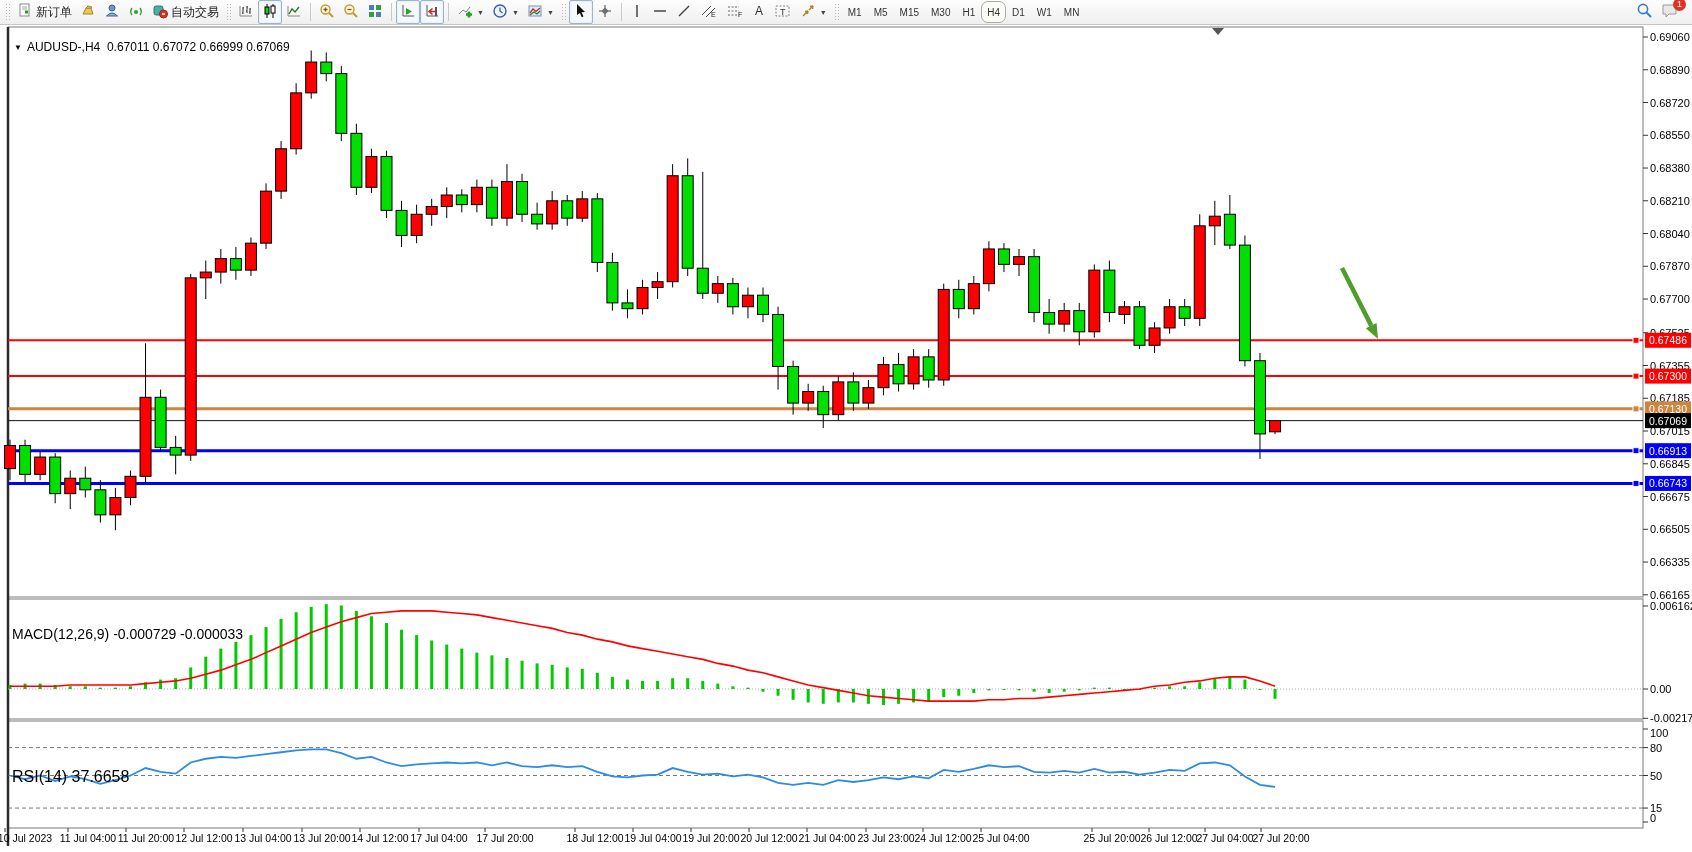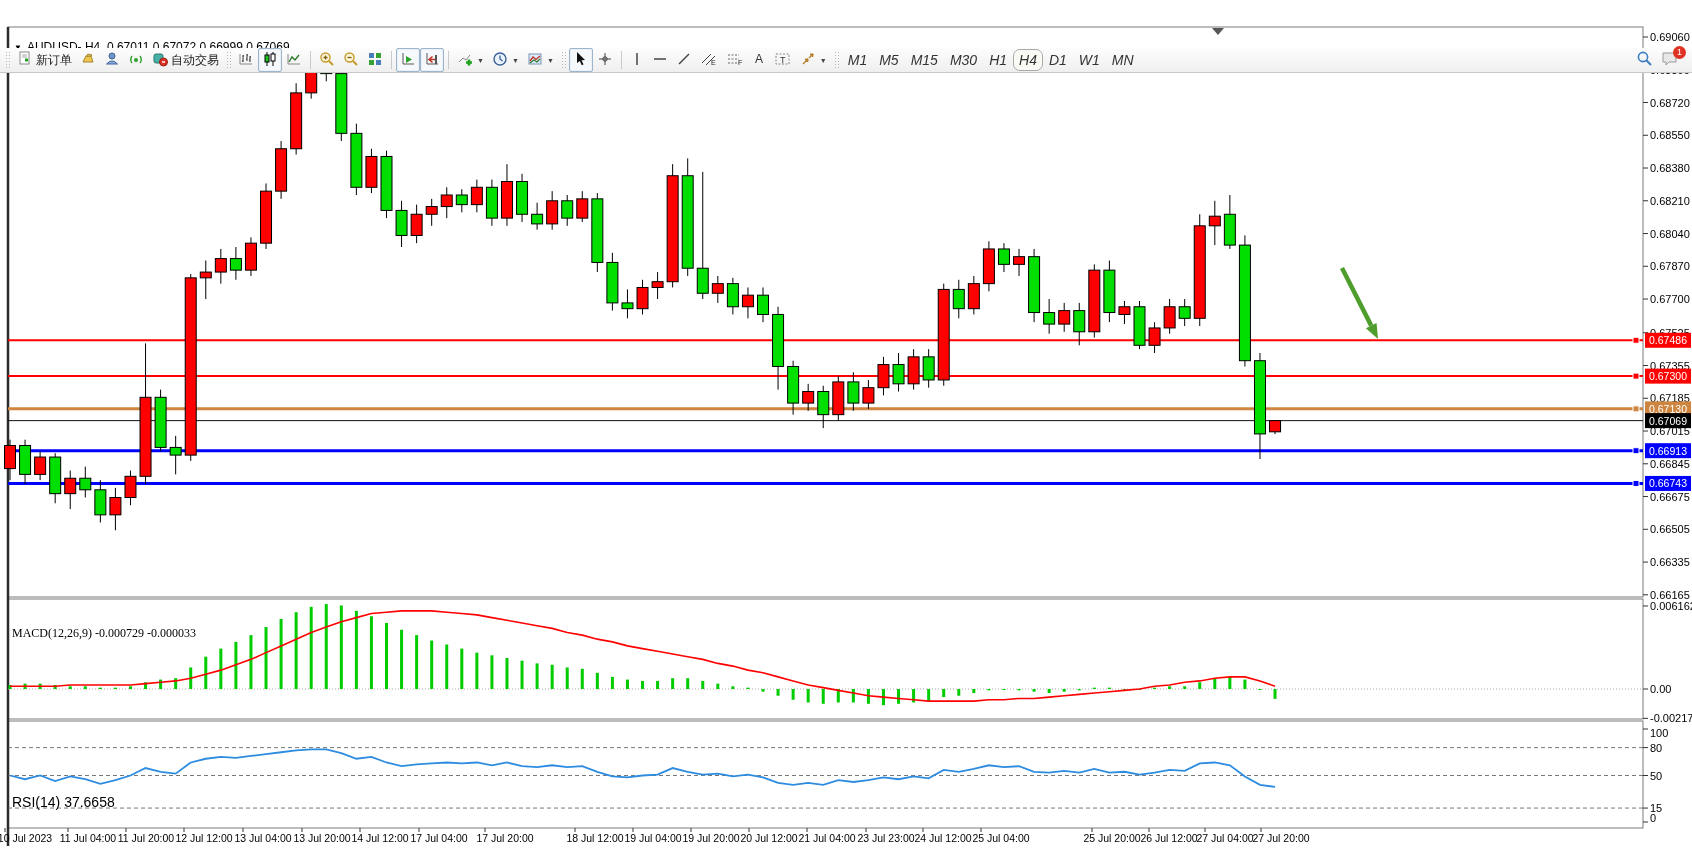--- a/index.html
+++ b/index.html
@@ -1,40 +1,40 @@
 <!DOCTYPE html>
 <html><head>
 <meta charset="utf-8">
 <style>
   html,body{margin:0;padding:0;background:#d6d3ce;width:1692px;height:852px;overflow:hidden;
     font-family:"Liberation Sans","DejaVu Sans",sans-serif;-webkit-font-smoothing:antialiased;}
   #app{position:relative;width:1692px;height:852px;background:#fff;}
   
   #toolbar{position:absolute;left:0;top:0;width:1692px;height:25px;background:linear-gradient(#fdfdfd,#efefef);
-    border-bottom:1px solid #c6c6c6;display:flex;align-items:center;padding:0 2px;box-sizing:border-box;z-index:30;margin-top:48px;}
+    border-bottom:1px solid #c6c6c6;display:flex;align-items:center;padding:0 2px;box-sizing:border-box;z-index:30;}
   .grip{width:5px;height:18px;margin:0 3px;background-image:radial-gradient(#b8b8b8 35%,transparent 36%);
     background-size:3px 3px;}
   .tsep{width:1px;height:18px;background:#c9c9c9;margin:0 4px;}
   .tbtn{display:flex;align-items:center;height:22px;padding:0 3px;border:1px solid transparent;border-radius:2px;
     font-size:12px;color:#222;gap:3px;white-space:nowrap;cursor:default;}
   .tbtn.active{background:#f6f9fc;border-color:#9db5cc;box-shadow:inset 0 0 2px #cdd9e4;}
   .caret{font-size:7px;color:#444;margin-left:1px;}
-  .tf{font-size:14px;color:#333;padding:0 5px;height:20px;display:flex;align-items:center;border:1px solid transparent;font-style:italic;}
+  .tf{font-size:10px;color:#333;padding:0 5px;height:20px;display:flex;align-items:center;border:1px solid transparent;}
   .tf.active{background:#fbfbf6;border-color:#a9a9a9;border-radius:7px;}
   .toolbar-right{margin-left:auto;display:flex;align-items:center;gap:8px;padding-right:10px;}
   .badge{position:absolute;top:-4px;right:-6px;background:#e03222;color:#fff;border-radius:50%;
     width:13px;height:13px;font-size:9px;display:flex;align-items:center;justify-content:center;}
   .bubble-wrap{position:relative;}
   
   #chart-svg{position:absolute;left:0;top:25px;z-index:5;}
   .overlay{position:absolute;z-index:10;color:#000;white-space:nowrap;}
   #symbol-line{left:14px;top:40px;font-size:12px;}
   #symbol-line .tri{font-size:8px;vertical-align:1px;margin-right:5px;}
-  #macd-line{left:12px;top:626px;font-size:12px;font-family:Liberation Serif, serif;}
-  #rsi-line{left:12px;top:794px;font-size:14px;text-align:center;}
+  #macd-line{left:12px;top:626px;font-size:14px;}
+  #rsi-line{left:12px;top:768px;font-size:16px;text-align:center;}
 </style>
 </head>
 <body>
 <div id="app">
 
   <div id="toolbar">
     <div class="grip"></div>
 
     <div class="tbtn">
       <span>

